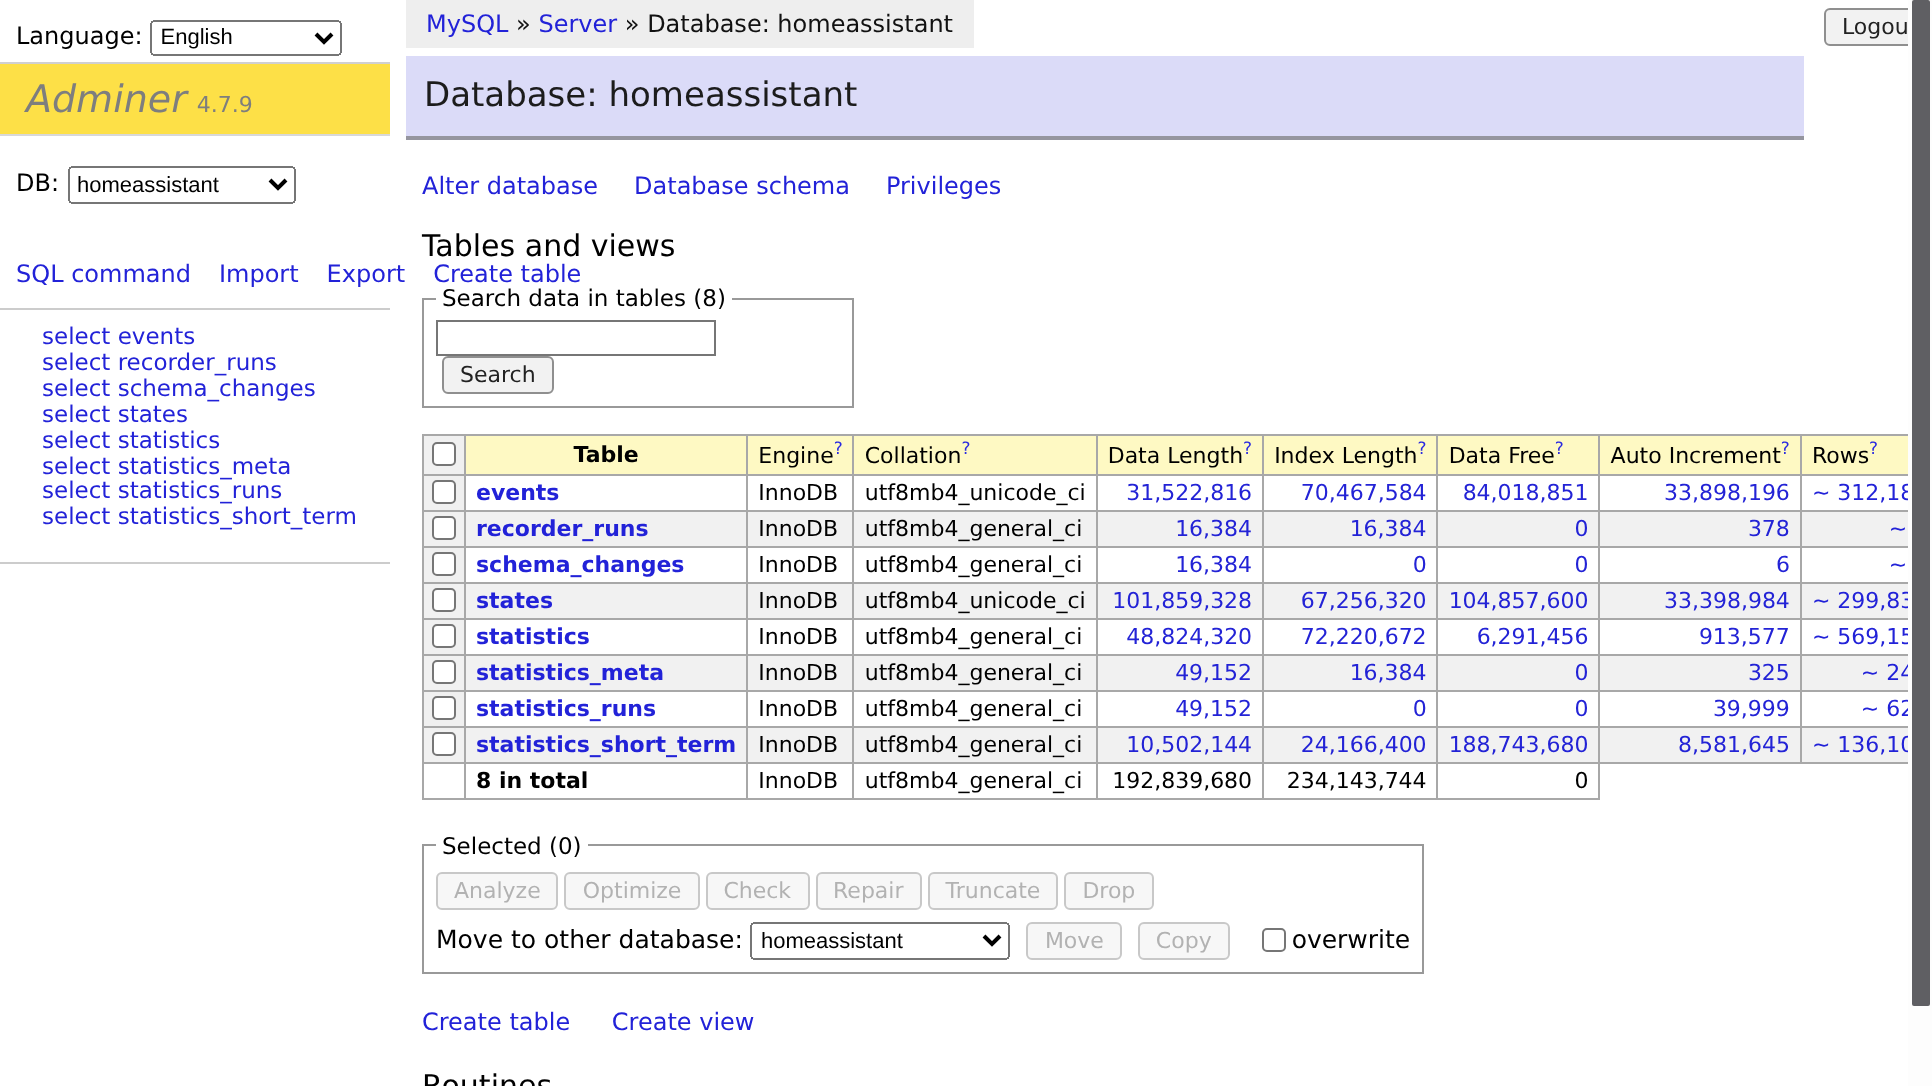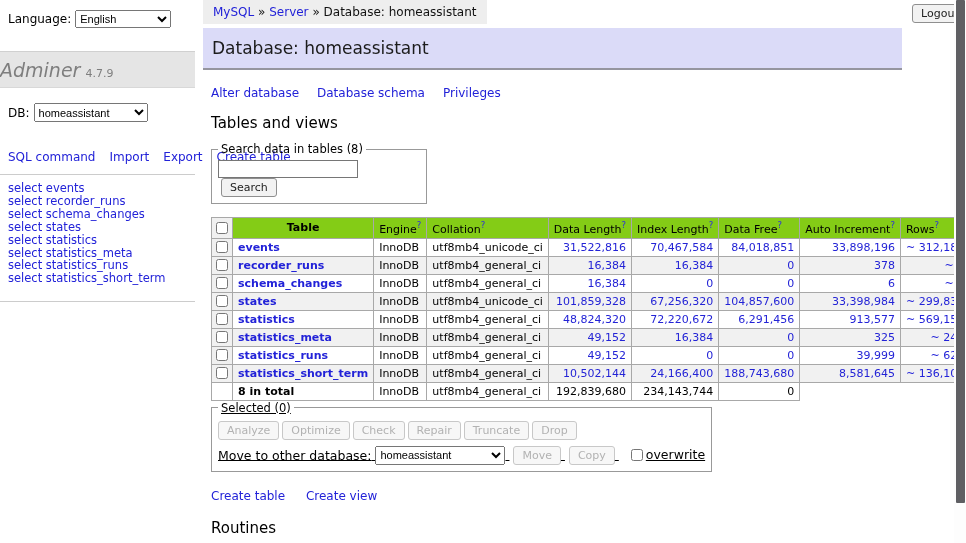--- a/index.html
+++ b/index.html
@@ -12,32 +12,32 @@
 
   
   .scroll-track { position:absolute; right:0; top:0; width:12px; height:543px; background:#fdfdfd; }
   .scroll-thumb { position:absolute; right:1px; top:0; width:9px; height:503px; background:#5f5f63; border-radius:1px; }
 
   
   #sidebar { position:absolute; left:0; top:4px; width:195px; height:543px; background:#fff; }
   .lang-row { padding:6px 0 0 8px; }
   .lang-row select { width:96px; height:18px; font-size:11px; margin-left:4px; }
   #brand {
-    margin-top:23px; background:#e5e5e5; border-top:1px solid #d0d0d0; border-bottom:1px solid #d8d8d8;
-    height:37px; line-height:36px; color:#7e7e7e;
+    margin-top:3px; background:#fde047; border-top:1px solid #d0d0d0; border-bottom:1px solid #d8d8d8;
+    height:37px; line-height:36px; padding-left:13px; color:#7e7e7e;
   }
   #brand .app { font-style:italic; font-size:19px; }
   #brand .ver { font-size:11px; margin-left:5px; }
   .db-row { padding:15px 0 13px 8px; }
   .db-row select { width:114px; height:19px; font-size:11px; margin-left:4px; }
   #sb-actions { padding:14px 8px 0 8px; line-height:17px; }
   #sb-actions a { margin-right:14px; white-space:nowrap; }
   .sb-sep { border:none; border-top:1px solid #ccc; margin:8px 0 0 0; }
   #sb-tables { padding:7px 8px 0 8px; }
-  #sb-tables a { display:block; font-size:11.5px; line-height:12.9px; white-space:nowrap; }
+  #sb-tables a { display:block; font-size:11.5px; line-height:12.9px; white-space:nowrap;margin-left:13px; }
   #sb-tables { padding-bottom:8px; }
 
   
   #breadcrumb {
     position:absolute; left:203px; top:0; height:24px; background:#eeeeee;
     padding:5px 10px 0 10px; white-space:nowrap; color:#111;
   }
   #logout-btn { position:absolute; left:912px; top:4px; }
 
   button {
@@ -61,35 +61,35 @@
   fieldset legend { font-size:11.5px; padding:0 3px; }
   #search-fieldset { margin-top:10px; width:216px; }
   #search-input { width:140px; height:18px; border:1px solid #767676; font-size:11px; padding:1px 3px; }
   #search-fieldset button { margin-left:3px; }
 
   
   table.db { border-collapse:collapse; margin-top:13px; font-size:11px; }
   table.db th, table.db td {
     border:1px solid #a8a8a8; padding:2px 5px; white-space:nowrap; height:17px;
   }
-  table.db thead th { background:#84cc16; font-weight:400; text-align:left; }
+  table.db thead th { background:#fef9c3; font-weight:400; text-align:left; }
   table.db thead th.tname { font-weight:bold; text-align:center; min-width:118px; }
   table.db thead th sup { color:#2a2ae0; font-size:8.5px; cursor:pointer; }
   table.db .chk { width:20px; text-align:center; padding:1px 3px; background:#f0f0f0; }
   table.db tbody tr:nth-child(even) td { background:#f1f1f1; }
   table.db td.name a { font-weight:bold; }
   table.db td.num { text-align:right; color:#2323d6; min-width:62px; }
   table.db tr.total td { background:#fff; color:#000; font-weight:400; }
   table.db tr.total td.label { font-weight:bold; }
   table.db tr.total td.num { color:#000; }
   table.db td.noborder { border:none; background:#fff; }
   table.db input[type=checkbox] { width:12px; height:12px; margin:1px; vertical-align:middle; }
 
   
-  #selected-fieldset { width:406px;text-decoration:underline; }
+  #selected-fieldset { margin-top:16px; width:406px; }
   #ops-row { margin:2px 0 6px 0; }
   #ops-row button { margin-right:3px; }
   #move-row { font-size:12.5px; white-space:nowrap; }
   #move-row select { width:130px; height:19px; font-size:11px; }
   #move-row button { margin-left:4px; }
   #move-row .ovw { margin-left:8px; }
   #move-row input[type=checkbox] { width:12px; height:12px; vertical-align:-2px; }
 
   .create-links { margin-top:17px; }
   .create-links a { margin-right:17px; }

